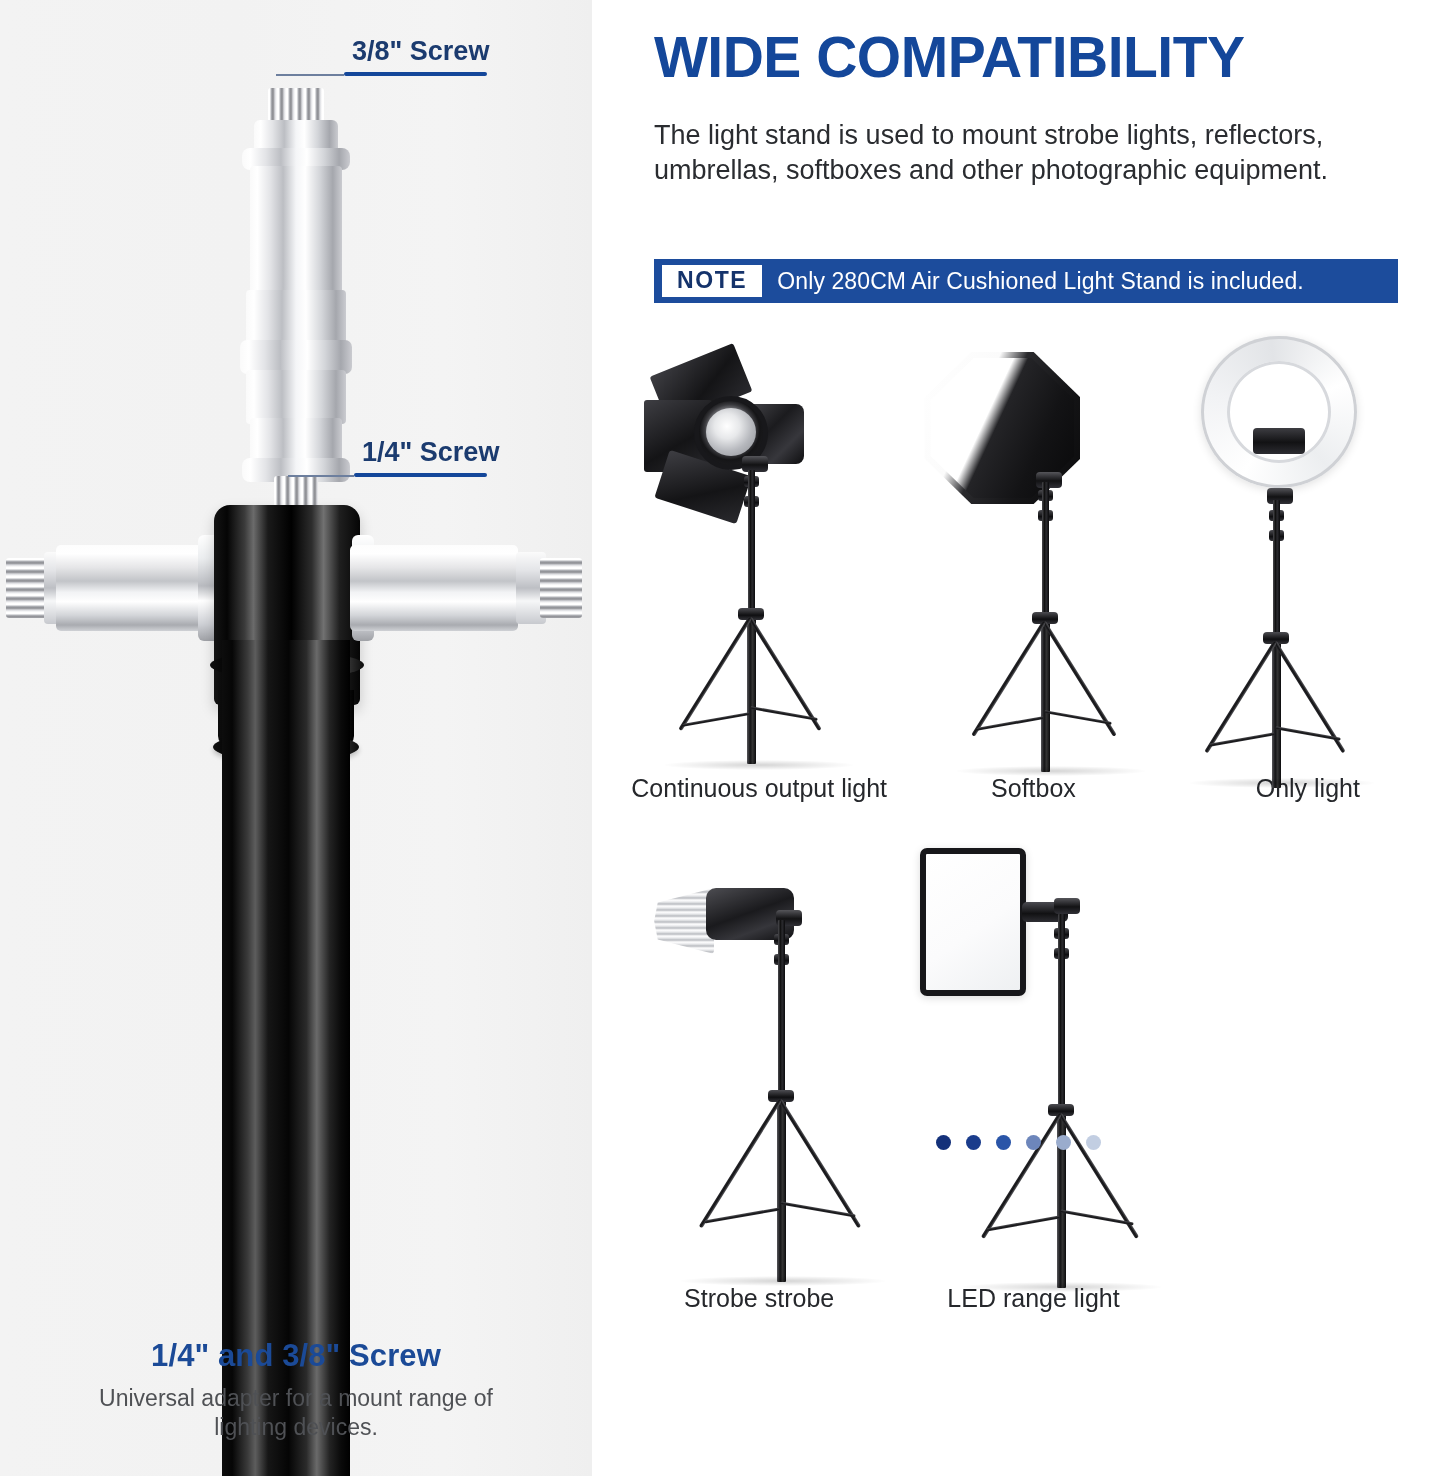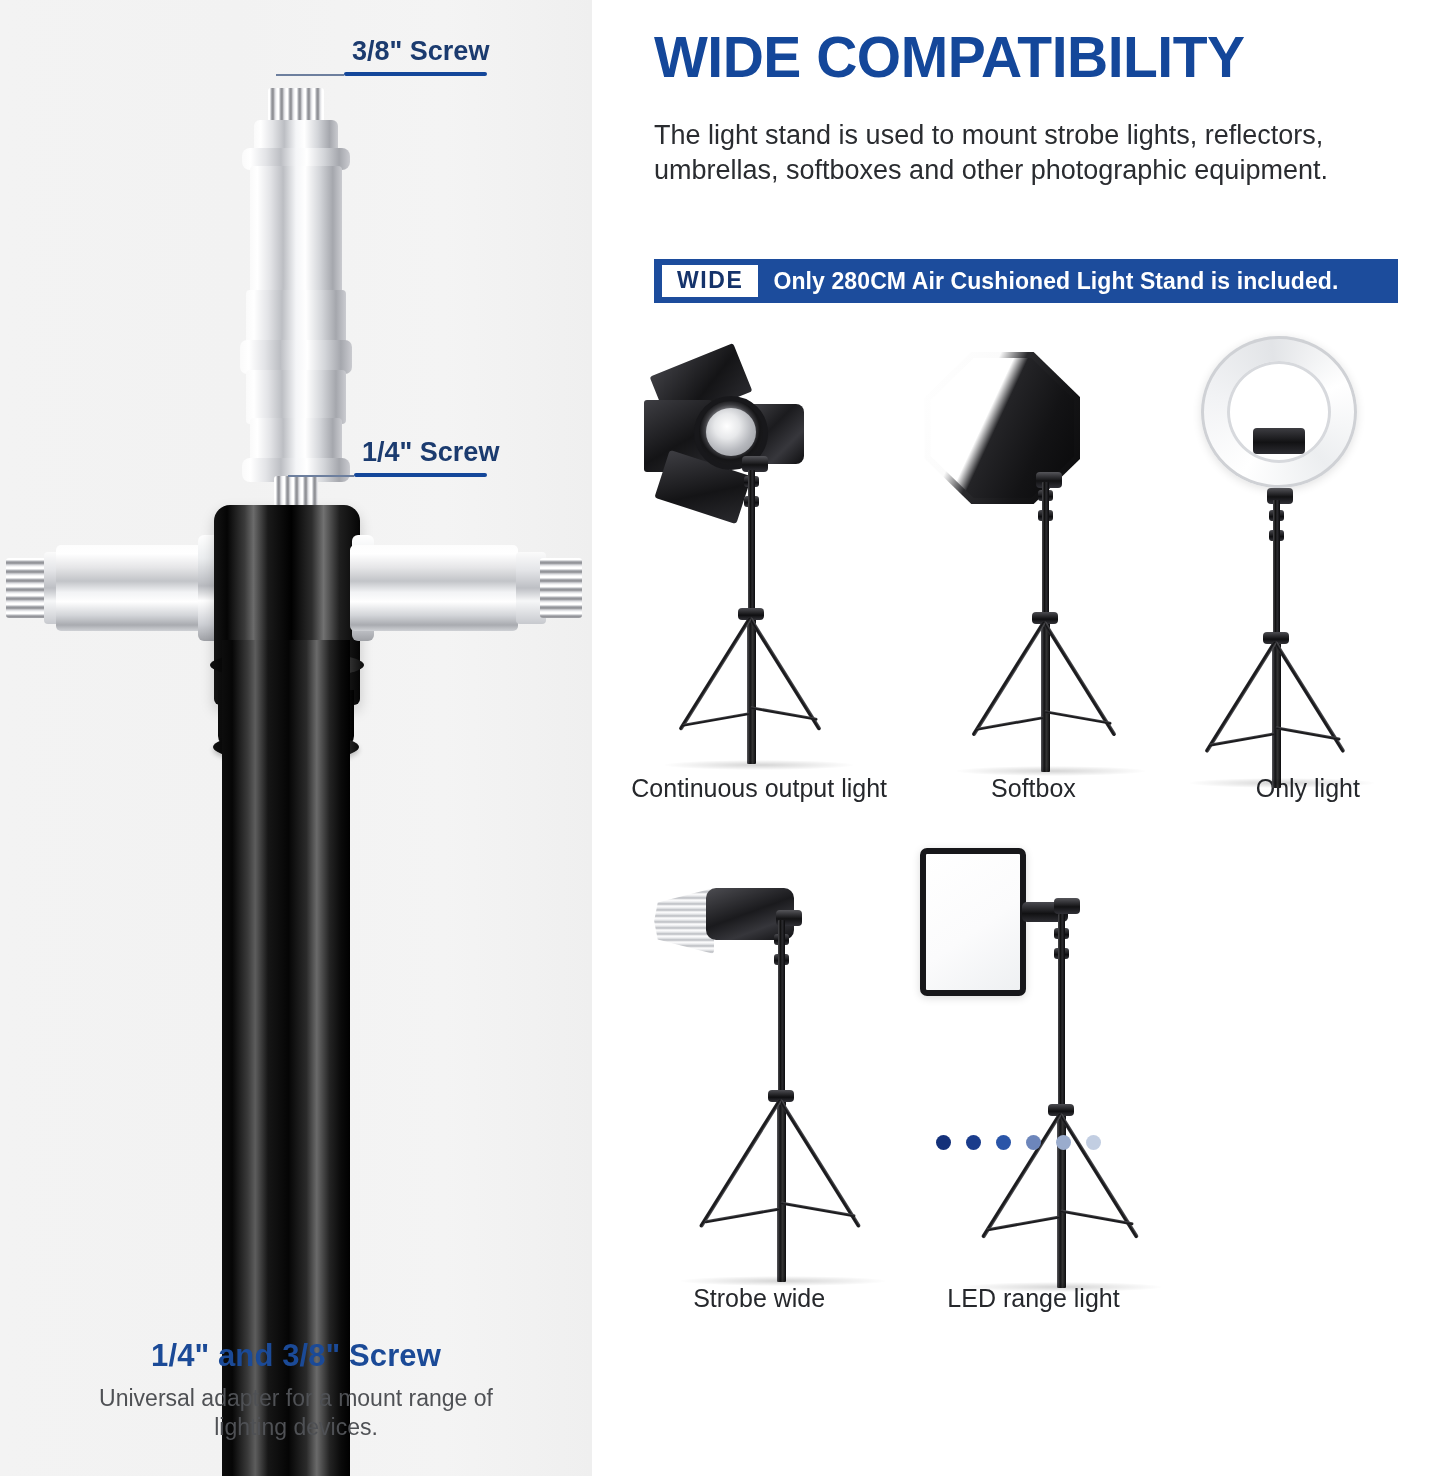--- a/index.html
+++ b/index.html
@@ -144,21 +144,21 @@
   #note-bar {
     position:absolute; left:62px; top:259px; width:744px; height:44px;
     background:#1c4c9c; display:flex; align-items:center;
   }
   #note-bar .note-tag {
     margin-left:8px; background:#ffffff; color:#15336b;
     font-size:23px; font-weight:700; letter-spacing:1.6px;
     padding:3px 15px 4px; line-height:1.1;
   }
   #note-bar .note-text {
-    color:#ffffff; font-size:23px; font-weight:700; margin-left:15px;
+    color:#ffffff; font-size:23px; font-weight:400; margin-left:15px;
     white-space:nowrap; letter-spacing:.1px;text-align:center;
   }
 
   
   #grid {
     position:absolute; left:30px; top:330px; width:823px;
     display:grid; grid-template-columns:repeat(3,1fr); grid-template-rows:510px 510px;
   }
   .cell { position:relative; display:flex; flex-direction:column; align-items:center; }
   .cell .art { position:relative; width:250px; height:450px; }
@@ -350,21 +350,21 @@
       <div class="cap-sub">Universal adapter for a mount range of lighting devices.</div>
     </div>
   </div>
 
   <div id="right-panel">
 
     <div id="headline">WIDE COMPATIBILITY</div>
     <div id="subhead">The light stand is used to mount strobe lights, reflectors, umbrellas, softboxes and other photographic equipment.</div>
 
     <div id="note-bar">
-      <span class="note-tag">WIDE</span>
+      <span class="note-tag">NOTE</span>
       <span class="note-text">Only 280CM Air Cushioned Light Stand is included.</span>
     </div>
 
     <div id="grid">
 
       <div class="cell">
         <div class="art">
           <div class="stand">
             <div class="bd-door" style="left:22px; top:28px; width:90px; height:52px; transform:rotate(-22deg);"></div>
             <div class="bd-door" style="left:10px; top:70px; width:68px; height:72px;"></div>
@@ -446,21 +446,21 @@
             <div class="st-col" style="left:144px; top:80px; height:180px;"></div>
             <div class="st-col2" style="left:143px; top:254px; height:188px;"></div>
             <div class="st-hub" style="left:134px; top:250px;"></div>
             <div class="st-leg" style="left:146px; top:258px; width:150px; transform:rotate(58deg);"></div>
             <div class="st-leg" style="left:146px; top:258px; width:150px; transform:rotate(122deg); transform-origin:left center;"></div>
             <div class="st-brace" style="left:70px; top:374px; width:76px; transform:rotate(-10deg);"></div>
             <div class="st-brace" style="left:146px; top:368px; width:76px; transform:rotate(10deg);"></div>
             <div class="st-shadow" style="left:46px; top:436px; width:206px;"></div>
           </div>
         </div>
-        <div class="cap">Strobe wide</div>
+        <div class="cap">Strobe strobe</div>
       </div>
 
       <div class="cell">
         <div class="art">
           <div class="stand">
             <div class="led-panel" style="left:12px; top:8px;"></div>
             <div class="led-mount" style="left:114px; top:62px;"></div>
             <div class="st-yoke" style="left:146px; top:58px;"></div>
             <div class="st-knob" style="left:146px; top:88px;"></div>
             <div class="st-knob" style="left:146px; top:108px;"></div>

